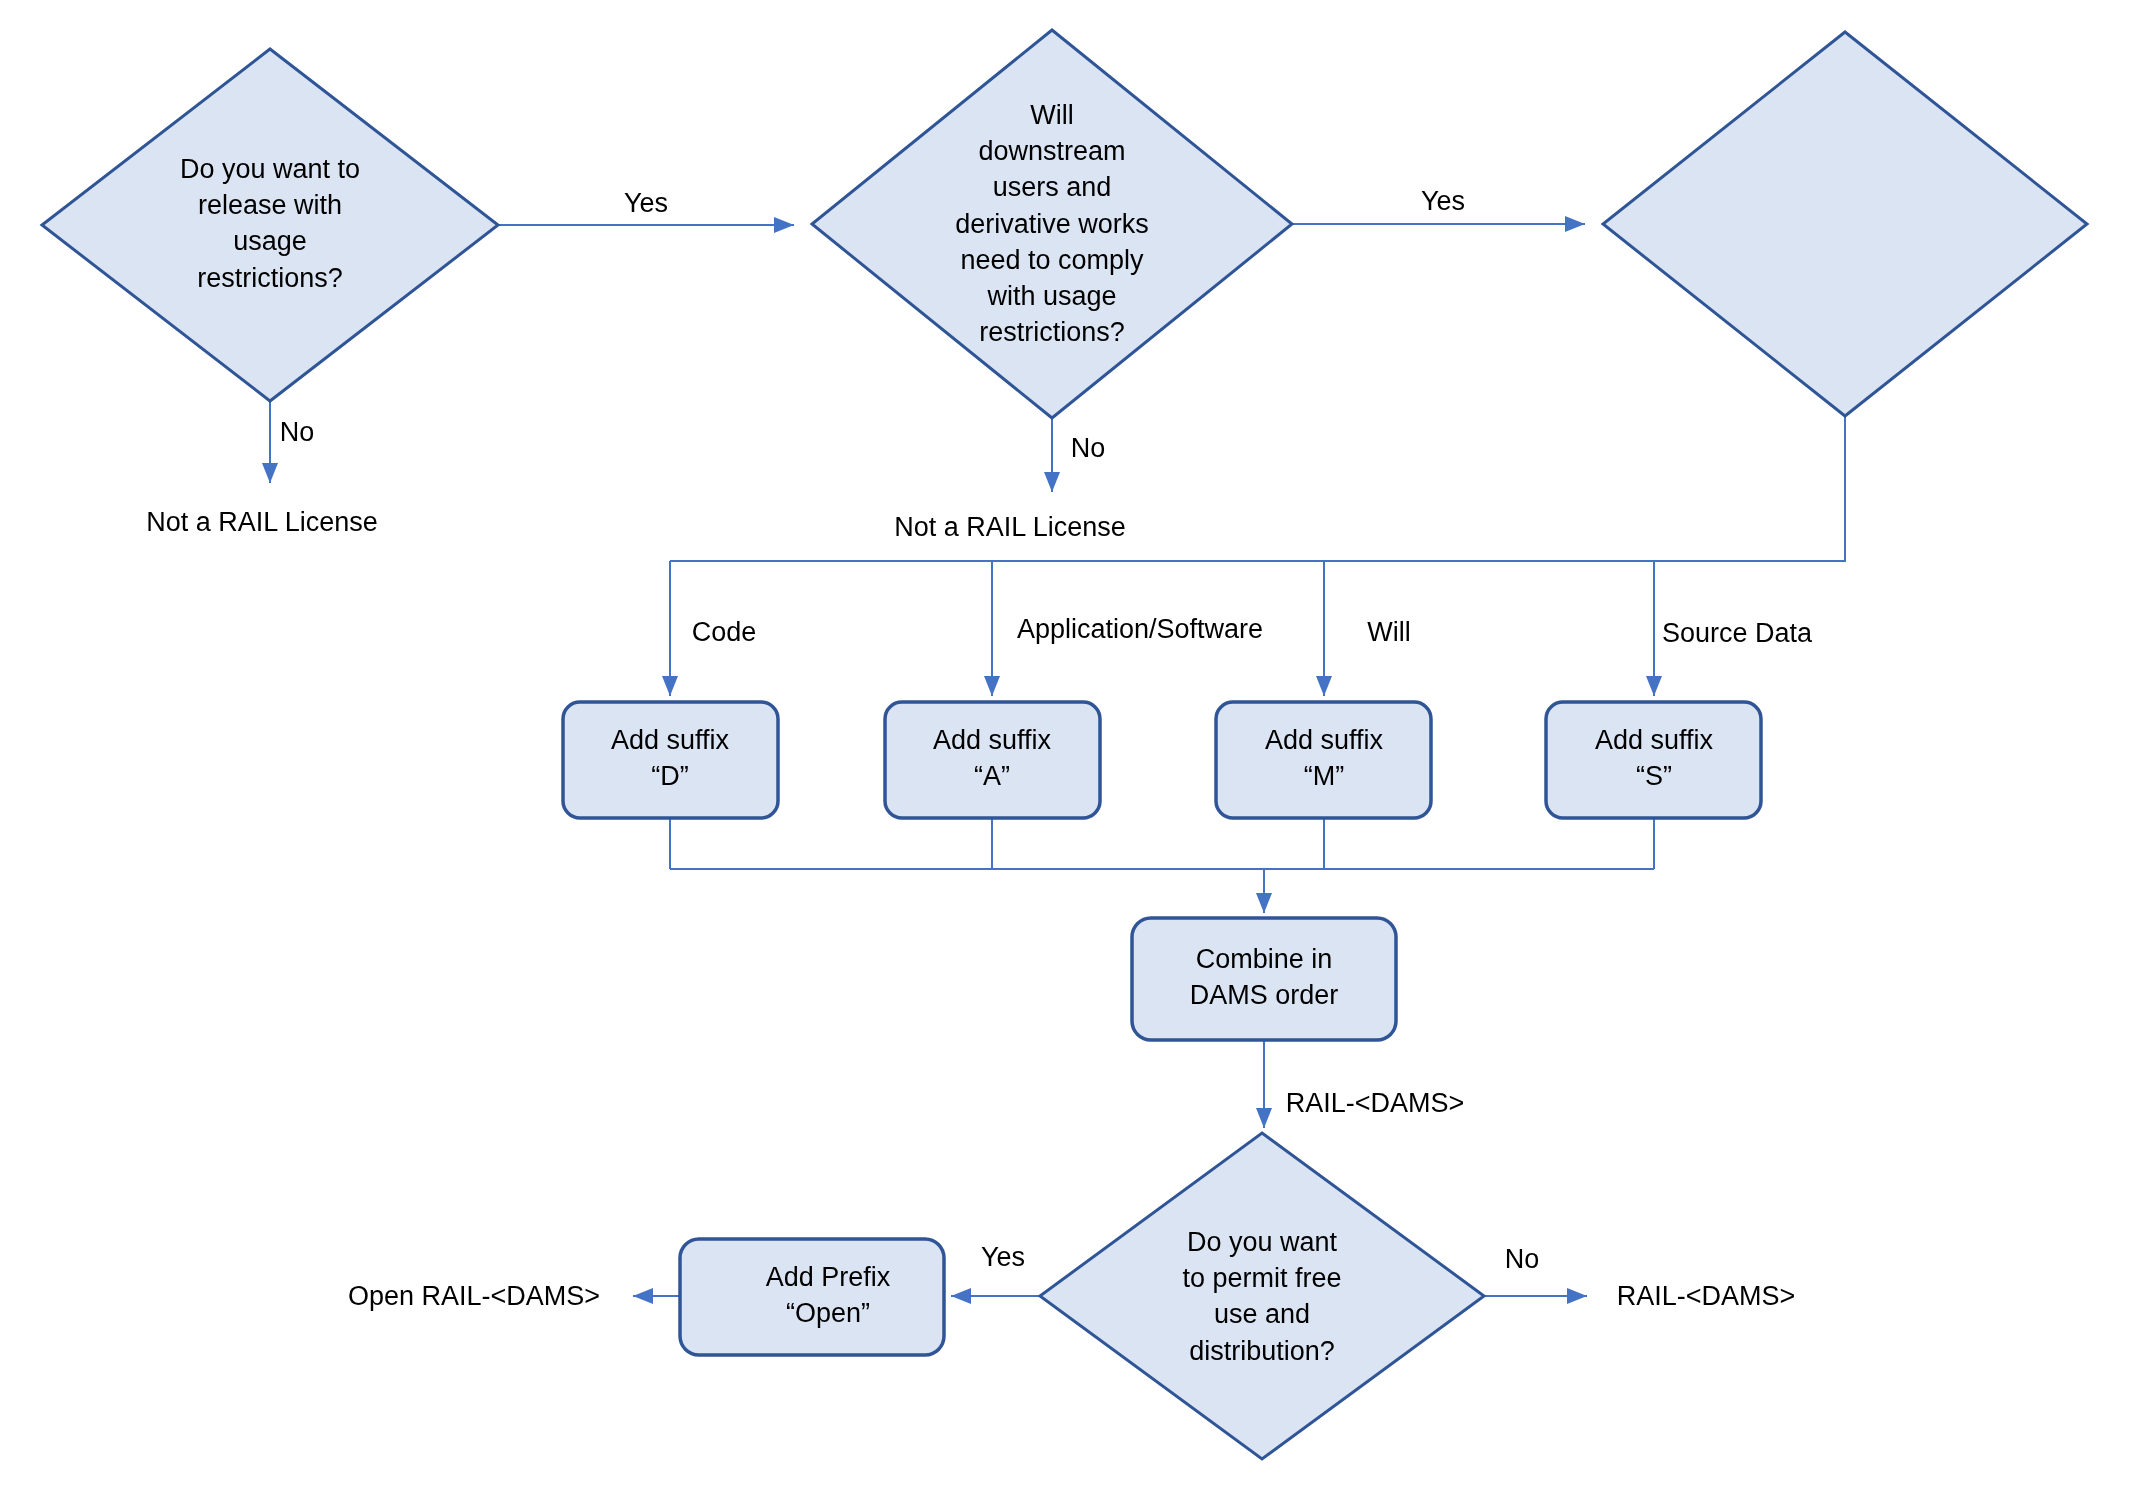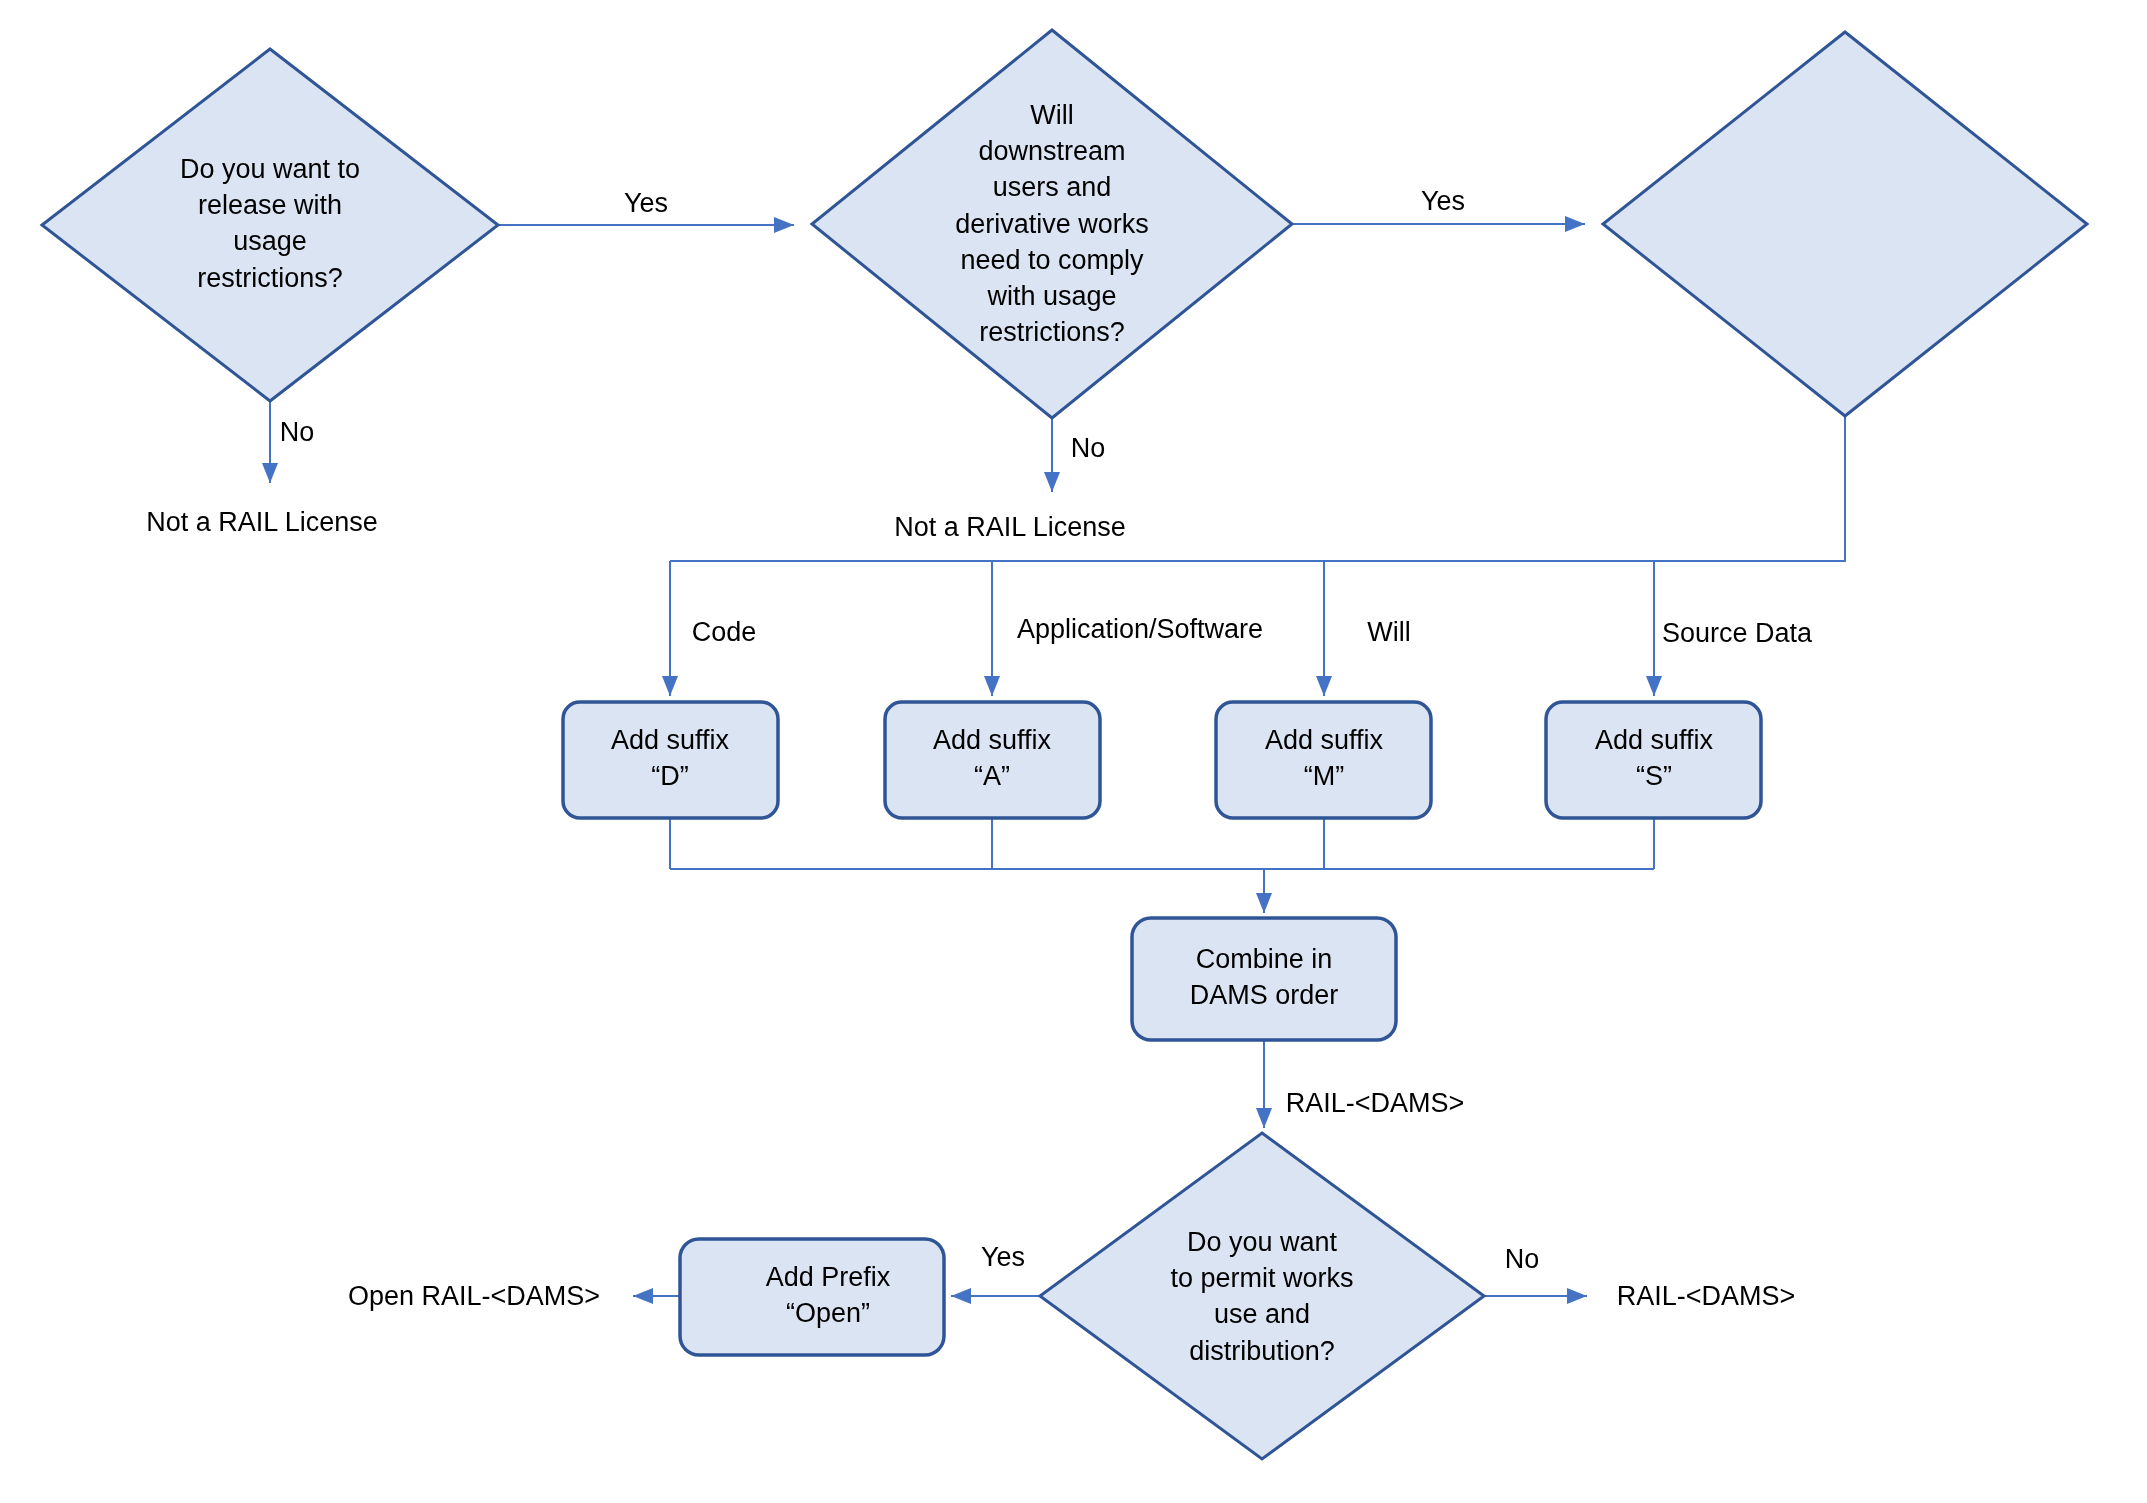--- a/index.html
+++ b/index.html
@@ -93,21 +93,21 @@
 usage
 restrictions?</div>
   <div class="node-label" style="left:1052px; top:224px;">Will
 downstream
 users and
 derivative works
 need to comply
 with usage
 restrictions?</div>
   <div class="node-label" style="left:1262px; top:1296px;">Do you want
-to permit works
+to permit free
 use and
 distribution?</div>
 
   <div class="node-label" style="left:670px; top:758px;">Add suffix
 “D”</div>
   <div class="node-label" style="left:992px; top:758px;">Add suffix
 “A”</div>
   <div class="node-label" style="left:1324px; top:758px;">Add suffix
 “M”</div>
   <div class="node-label" style="left:1654px; top:758px;">Add suffix

